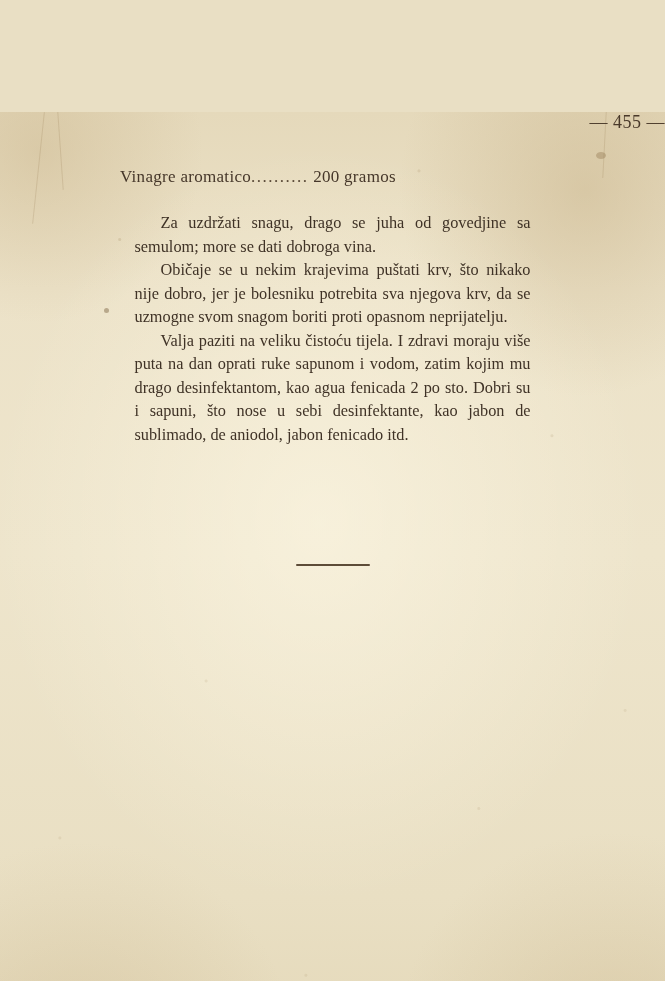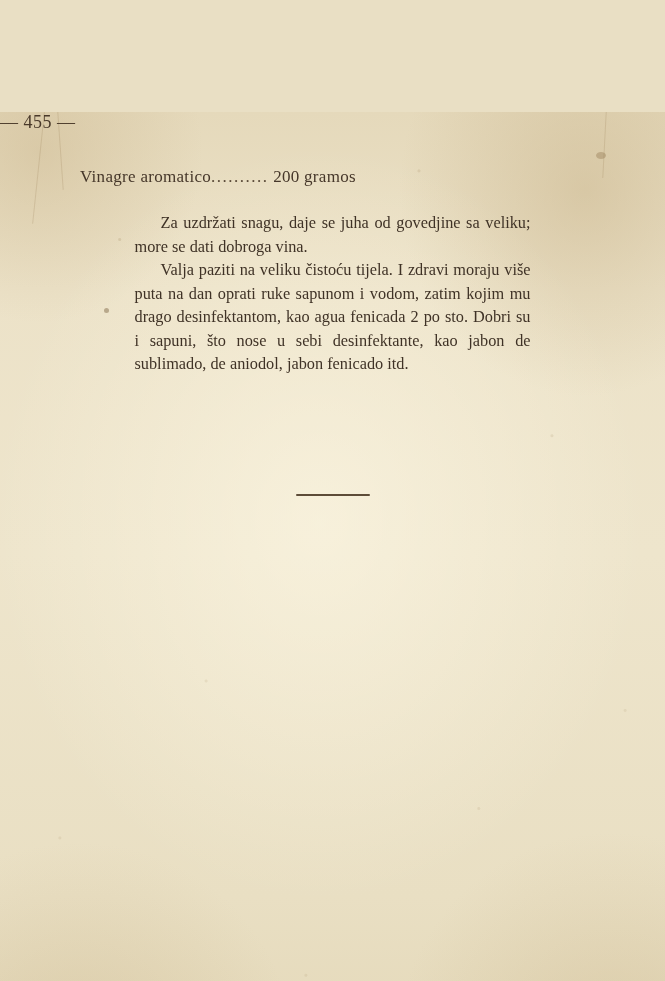--- a/index.html
+++ b/index.html
@@ -63,31 +63,31 @@
     position: absolute; left: 104px; top: 196px; width: 5px; height: 5px;
     border-radius: 50%; background: rgba(120,96,62,0.45); pointer-events: none;
   }
 
   .content {
     position: relative;
     z-index: 2;
   }
 
   .folio {
-    text-align: left;
+    text-align: right;
     margin-top: 112px;
     font-size: 18px;
     letter-spacing: 0.5px;
     color: #49392a;
   }
   .folio .dash { color: #4a3a2b; }
 
   .recipe-line {
     margin: 34px 0 0 0;
-    padding-left: 80px;
+    padding-left: 120px;
     font-size: 17px;
     color: #46372a;
     letter-spacing: 0.3px;
     white-space: nowrap;
   }
   .recipe-line .leader {
     letter-spacing: 1.5px;
     color: #5a4a38;
   }
 
@@ -131,20 +131,21 @@
       <span>455</span>
       <span class="dash">—</span>
     </div>
 
     <div class="recipe-line">
       <span>Vinagre  aromatico</span><span class="leader">..........</span>
       <span>200 gramos</span>
     </div>
 
     <div class="body-block">
-      <p>Za uzdržati snagu, daje se juha od govedjine sa veliku; more se dati dobroga vina.</p>
+      <p>Za uzdržati snagu, drago se juha od govedjine sa semulom; more se dati dobroga vina.</p>
+      <p>Običaje se u nekim krajevima puštati krv, što nikako nije dobro, jer je bolesniku potrebita sva njegova krv, da se uzmogne svom snagom boriti proti opasnom neprijatelju.</p>
       <p>Valja paziti na veliku čistoću tijela. I zdravi moraju više puta na dan oprati ruke sapunom i vodom, zatim kojim mu drago desinfektantom, kao agua fenicada 2 po sto. Dobri su i sapuni, što nose u sebi desinfektante, kao jabon de sublimado, de aniodol, jabon fenicado itd.</p>
     </div>
 
     <div class="rule"></div>
 
   </div>
 </div>
 
 </body></html>

